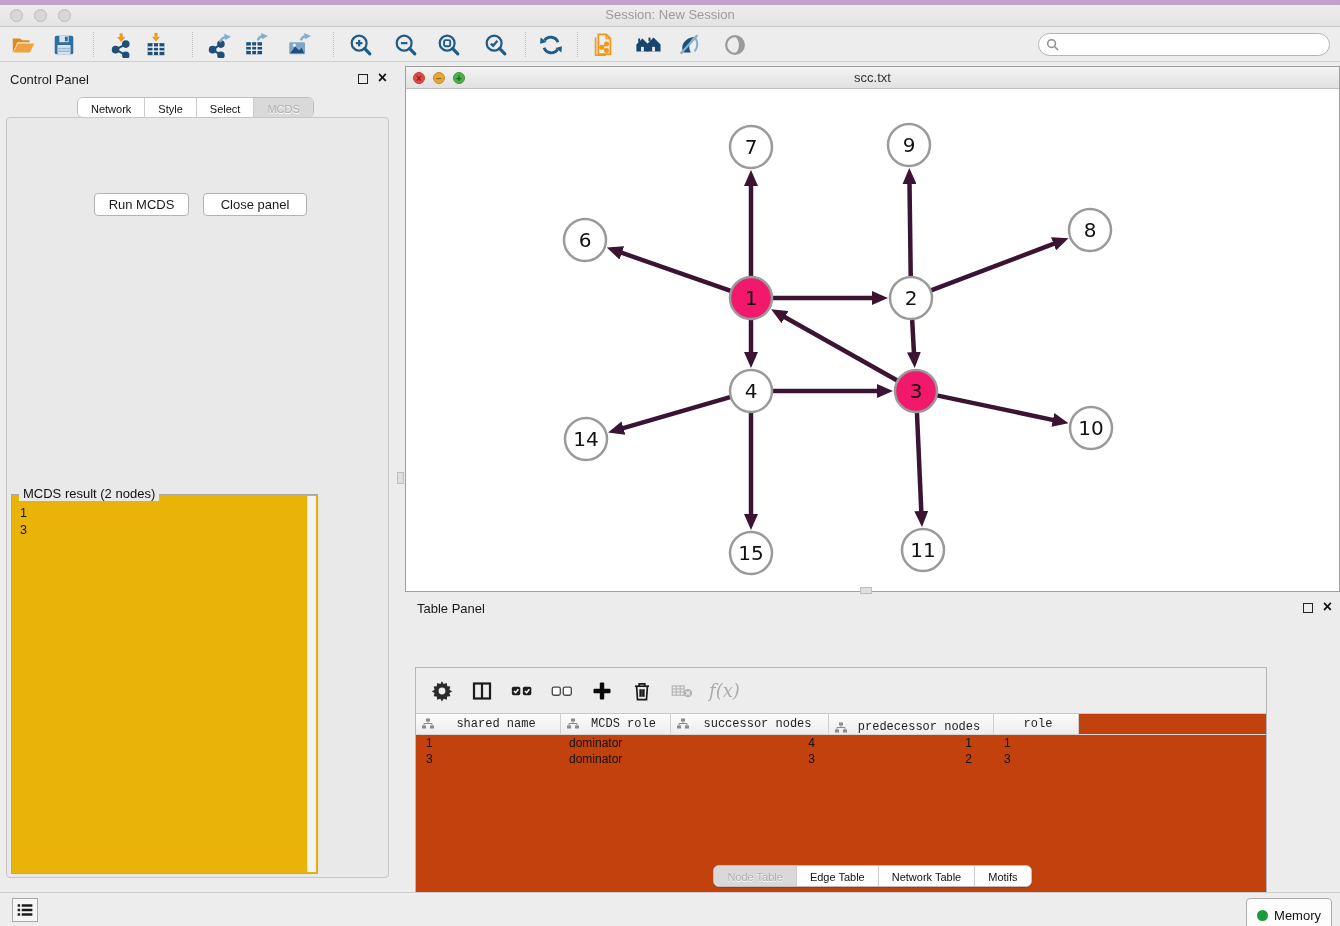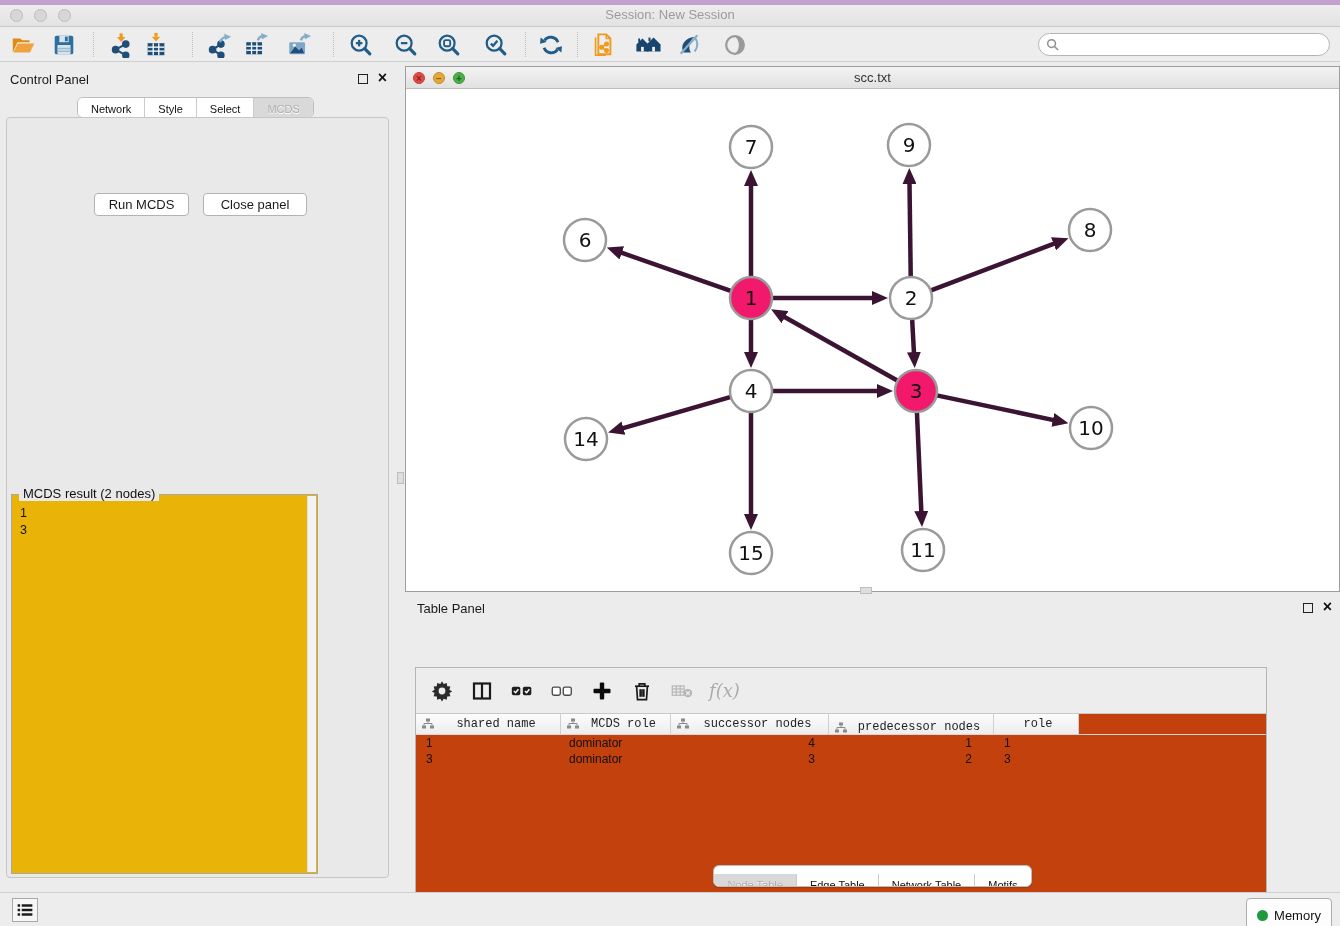--- a/index.html
+++ b/index.html
@@ -89,21 +89,21 @@
   .th .hlabel { flex:1; text-align:center; padding:0 6px; white-space:nowrap; }
   .c0 { width:145px; } .c1 { width:110px; } .c2 { width:158px; } .c3 { width:165px;align-items:flex-end; } .c4 { width:85px; }
   .trow { display:flex; height:16px; align-items:center; font-size:12px; color:#111; }
   .tcell { overflow:hidden; white-space:nowrap; }
   .tcell.c0 { padding-left:10px; } .tcell.c1 { padding-left:8px; }
   .tcell.c2 { text-align:right; padding-right:14px; }
   .tcell.c3 { text-align:right; padding-right:22px; }
   .tcell.c4 { padding-left:10px; }
   .tp-tabs { position:absolute; left:0; width:935px; top:270px; display:flex; justify-content:center; }
   .tp-tabs .tabgroup { height:22px; box-shadow:0 1px 1px rgba(0,0,0,0.15); }
-  .tp-tabs .tab { line-height:21px;margin-top:8px; }
+  .tp-tabs .tab { line-height:21px; }
   
   .statusbar { position:absolute; left:0; bottom:0; width:1340px; height:34px;
     background:#EDEDED; border-top:1px solid #CFCFCF; }
   .list-btn { position:absolute; left:12px; top:5px; width:26px; height:24px;
     background:#F6F6F6; border:1px solid #A9A9A9; display:flex; align-items:center; justify-content:center; }
   .memory-btn { position:absolute; right:8px; top:5px; height:24px; padding:16px 10px;
     background:#FDFDFD; border:1px solid #ADADAD; border-radius:4px;
     display:flex; align-items:center; gap:6px; font-size:13px; color:#111; }
   .green-dot { width:11px; height:11px; border-radius:50%; background:#1E9A3C; }
 </style>

